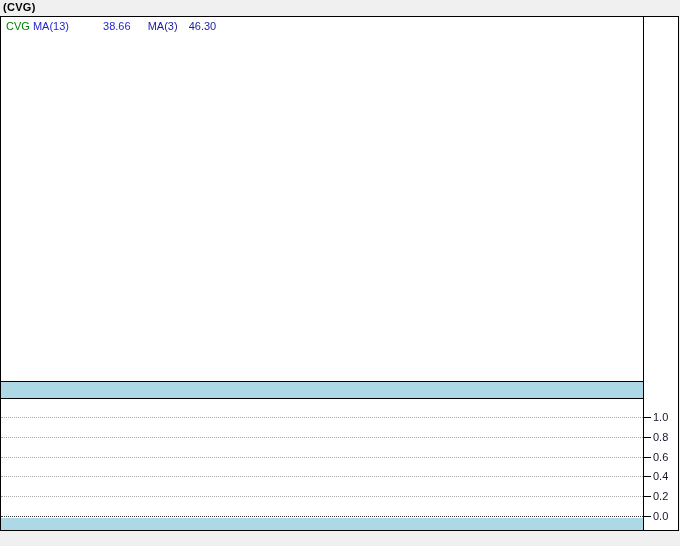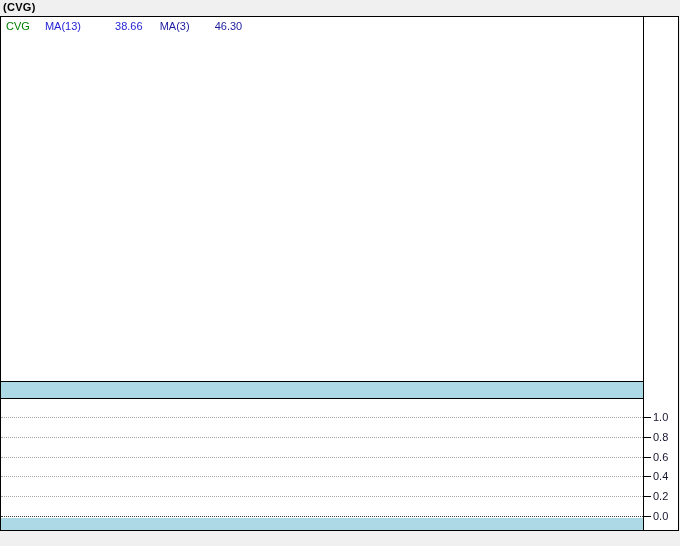--- a/index.html
+++ b/index.html
@@ -28,24 +28,24 @@
   
   .axis-divider {
     position: absolute; left: 642px; top: 0; width: 1px; height: 513px;
     background: #000;
   }
 
   .price-legend {
     position: absolute; left: 5px; top: 3px;
     font-size: 11px; white-space: nowrap;
   }
-  .price-legend .sym   { color: #008000; margin-right: 12px; }
+  .price-legend .sym   { color: #008000; }
   .price-legend .ma13l { color: #2424d6; margin-right: 8px; }
   .price-legend .ma13v { color: #2424d6; margin-right: 14px; margin-left: 23px; }
-  .price-legend .ma3l  { color: #1b1b9e; margin-right: 22px; text-align: right; }
+  .price-legend .ma3l  { color: #1b1b9e; margin-right: 8px; text-align: right; }
   .price-legend .ma3v  { color: #1b1b9e; }
 
   .band {
     position: absolute; left: 0; width: 642px;
     background: #ADD8E6;
   }
   .band-upper {
     top: 364px; height: 18px;
     border-top: 1px solid #000; border-bottom: 1px solid #000;
   }

